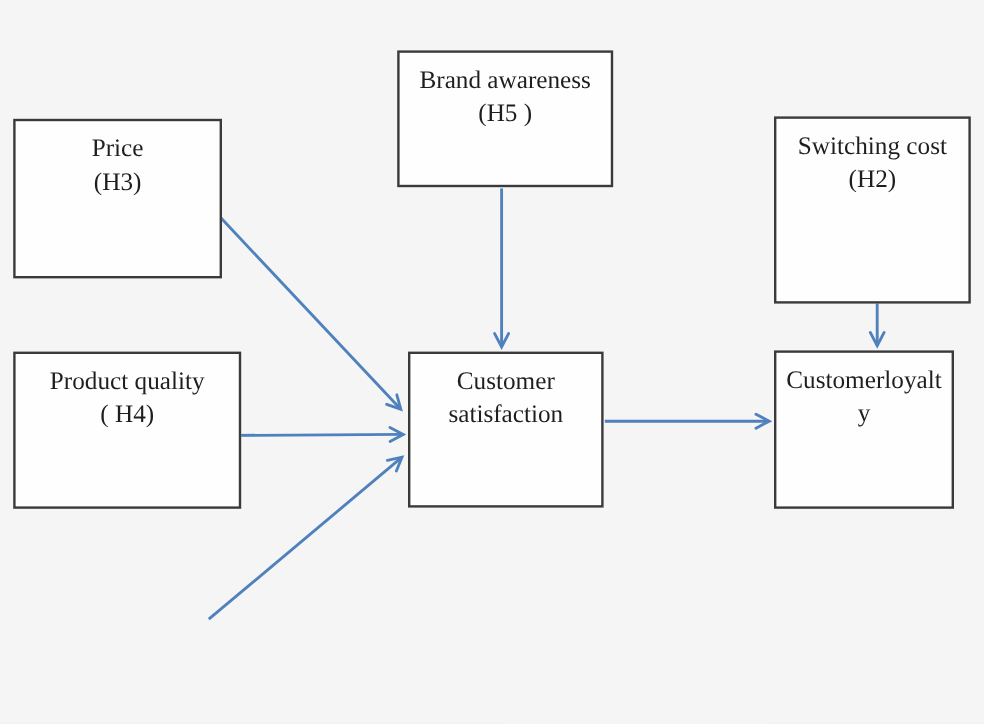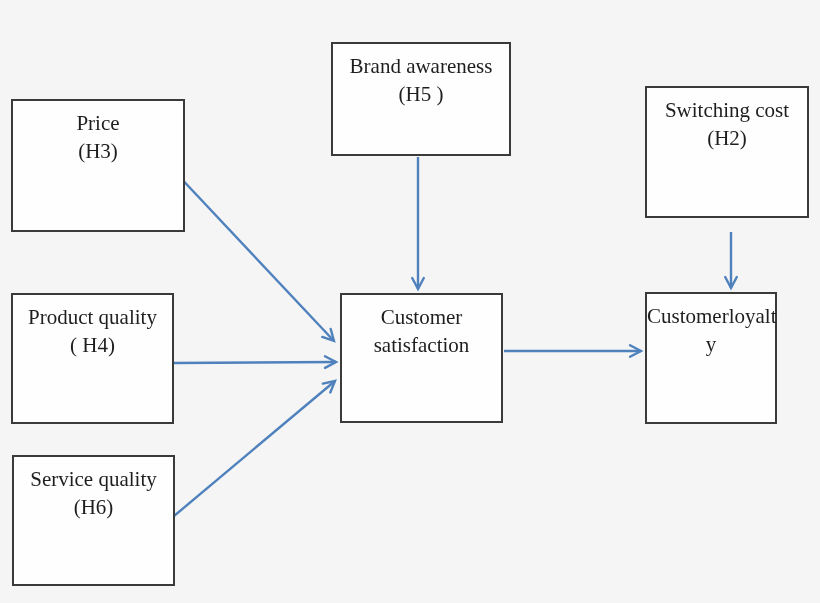--- a/index.html
+++ b/index.html
@@ -34,26 +34,26 @@
     line-height: 28px;
     color: #1e1e1e;
   }
 
   .node .line { white-space: nowrap; }
   .node .line:empty { display: none; }
   .node .hyp { white-space: pre; }
   .node .hyp:empty { display: none; }
 
   .node-price                 { left: 11px;  top: 99px;  width: 174px; height: 133px; }
-  .node-product-quality       { left: 11px;  top: 293px; width: 163px; height: 131px; }
+  .node-product-quality       { left: 11px;  top: 293px; width: 190px; height: 131px; }
   .node-service-quality       { left: 12px;  top: 455px; width: 163px; height: 131px; }
   .node-brand-awareness       { left: 331px; top: 42px;  width: 180px; height: 114px; text-align: center; }
-  .node-switching-cost        { left: 645px; top: 86px;  width: 164px; height: 132px; }
+  .node-switching-cost        { left: 645px; top: 97px;  width: 164px; height: 156px; }
   .node-customer-satisfaction { left: 340px; top: 293px; width: 163px; height: 130px; }
-  .node-customer-loyalty      { left: 645px; top: 292px; width: 132px; height: 132px; }
+  .node-customer-loyalty      { left: 645px; top: 292px; width: 150px; height: 132px; }
 </style>
 </head>
 <body>
 
 <div class="canvas">
 
   <svg class="arrows" width="820" height="603" viewBox="0 0 820 603" xmlns="http://www.w3.org/2000/svg">
     <defs>
       <marker id="openArrow" markerUnits="userSpaceOnUse" markerWidth="18" markerHeight="18" viewBox="0 0 18 18" refX="15" refY="9" orient="auto">
         <path d="M4,3.2 L15,9 L4,14.8" fill="none" stroke="#4f81bd" stroke-width="2.4" stroke-linecap="round"></path>
@@ -72,25 +72,20 @@
 
     <div class="hyp">(H3)</div>
   </div>
 
   <div class="node node-product-quality">
     <div class="line">Product quality</div>
 
     <div class="hyp">( H4)</div>
   </div>
 
-  <div class="node node-service-quality">
-    <div class="line">Service quality</div>
-
-    <div class="hyp">(H6)</div>
-  </div>
 
   <div class="node node-brand-awareness">
     <div class="line">Brand awareness</div>
 
     <div class="hyp">(H5 )</div>
   </div>
 
   <div class="node node-switching-cost">
     <div class="line">Switching cost</div>
 

